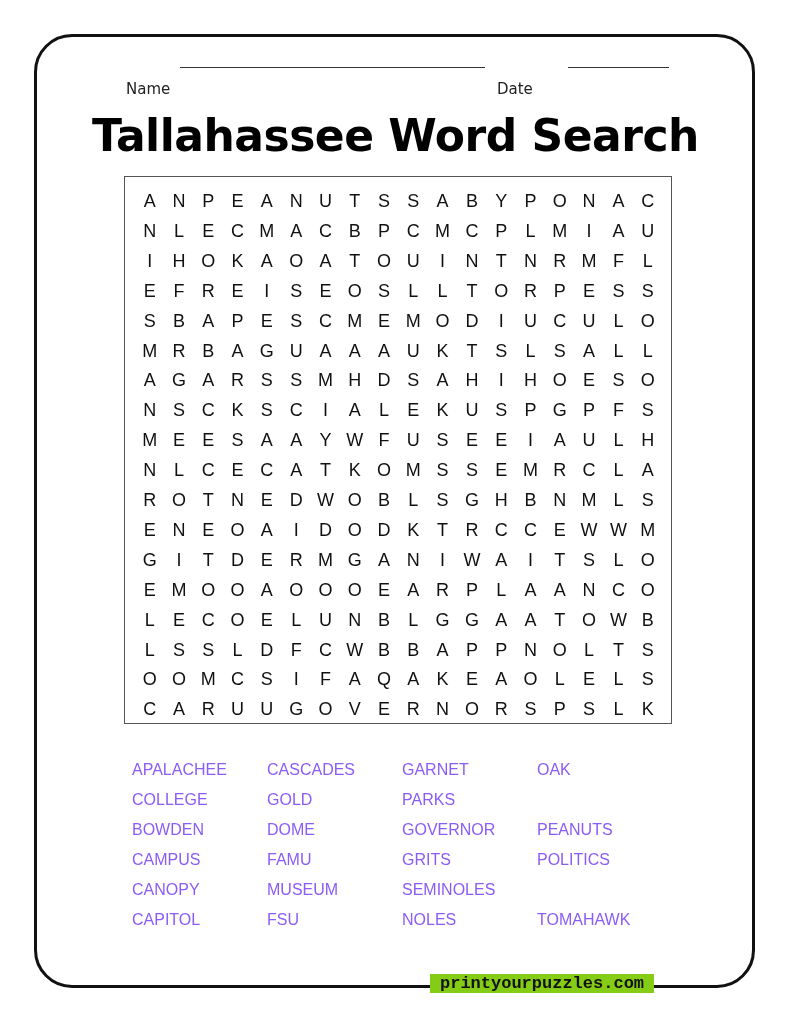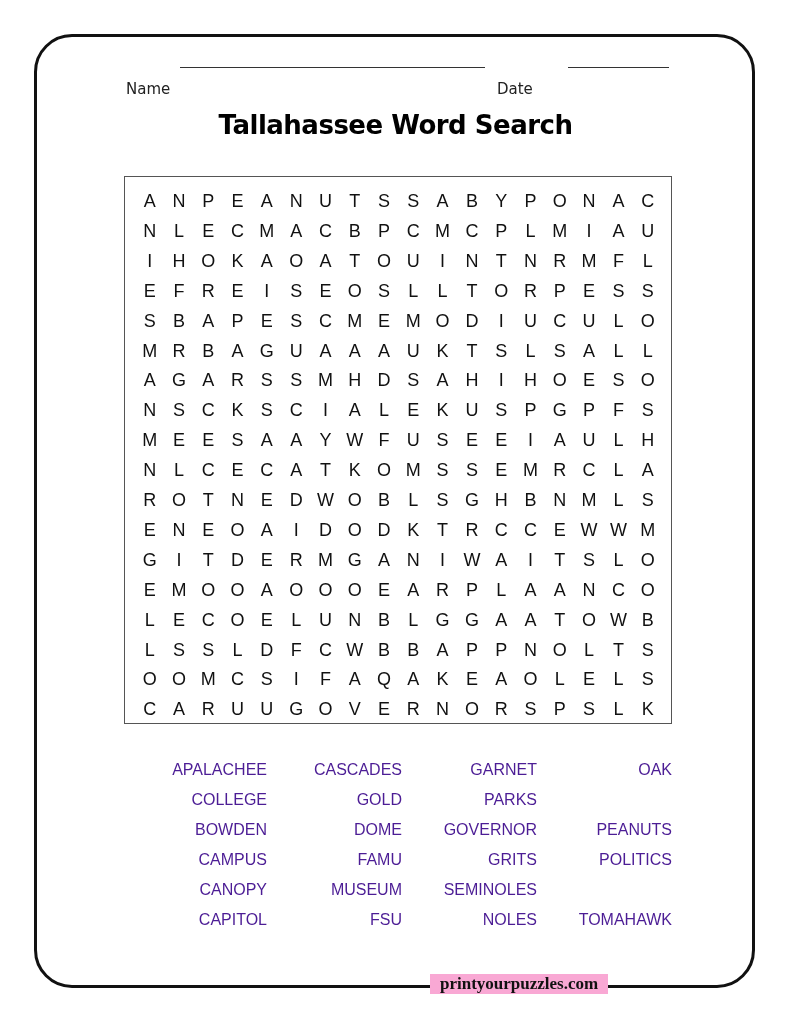--- a/index.html
+++ b/index.html
@@ -8,40 +8,40 @@
       position: absolute; left: 34px; top: 34px; width: 721px; height: 954px;
       border: 3px solid #111; border-radius: 38px; box-sizing: border-box;
     }
     .header-line { position: absolute; top: 52px; font-family: "DejaVu Sans", sans-serif; font-size: 15px; color: #222; margin-top: 28px; }
     .name-label { left: 126px; }
     .name-line { position: absolute; left: 180px; top: 67px; width: 305px; height: 0; border-top: 1.3px solid #333; }
     .date-label { left: 497px; text-align: right; }
     .date-line { position: absolute; left: 568px; top: 67px; width: 101px; height: 0; border-top: 1.3px solid #333; }
     .title {
       position: absolute; left: 0; width: 791px; top: 110px; text-align: center;
-      font-family: "DejaVu Sans", sans-serif; font-weight: bold; font-size: 26px; color: #000; letter-spacing: -0.5px;
+      font-family: "DejaVu Sans", sans-serif; font-weight: bold; font-size: 44px; color: #000; letter-spacing: -0.5px;
     }
     .grid {
       position: absolute; left: 124px; top: 176px; width: 548px; height: 548px;
       border: 1.3px solid #555; box-sizing: border-box;
     }
     .grid-row { position: absolute; left: 10px; height: 30px; width: 528px; display: flex; }
     .grid-cell {
       width: 29.3px; text-align: center; font-family: "Liberation Sans", sans-serif;
       font-size: 18px; line-height: 30px; color: #111;
     }
     .words { position: absolute; left: 132px; top: 758px; width: 540px; }
     .word-row { display: flex; height: 30px; }
     .word {
-      width: 135px; text-align: right; font-family: "Liberation Sans", sans-serif;
-      font-size: 16px; line-height: 24px; color: #4c1d95;
+      width: 135px; text-align: left; font-family: "Liberation Sans", sans-serif;
+      font-size: 16px; line-height: 24px; color: #8b5cf6;
     }
     .footer {
-      position: absolute; top: 974px; left: 430px; padding: 0 10px; background: #f9a8d4;
-      font-family: Liberation Serif, serif; font-weight: bold; font-size: 17px; color: #111;
+      position: absolute; top: 974px; left: 430px; padding: 0 10px; background: #84cc16;
+      font-family: Liberation Mono, monospace; font-weight: bold; font-size: 17px; color: #111;
     }
   </style>
 </head>
 <body>
 
 <div class="frame"></div>
 
 <span class="header-line name-label">Name</span>
 <div class="name-line"></div>
 <span class="header-line date-label">Date</span>

